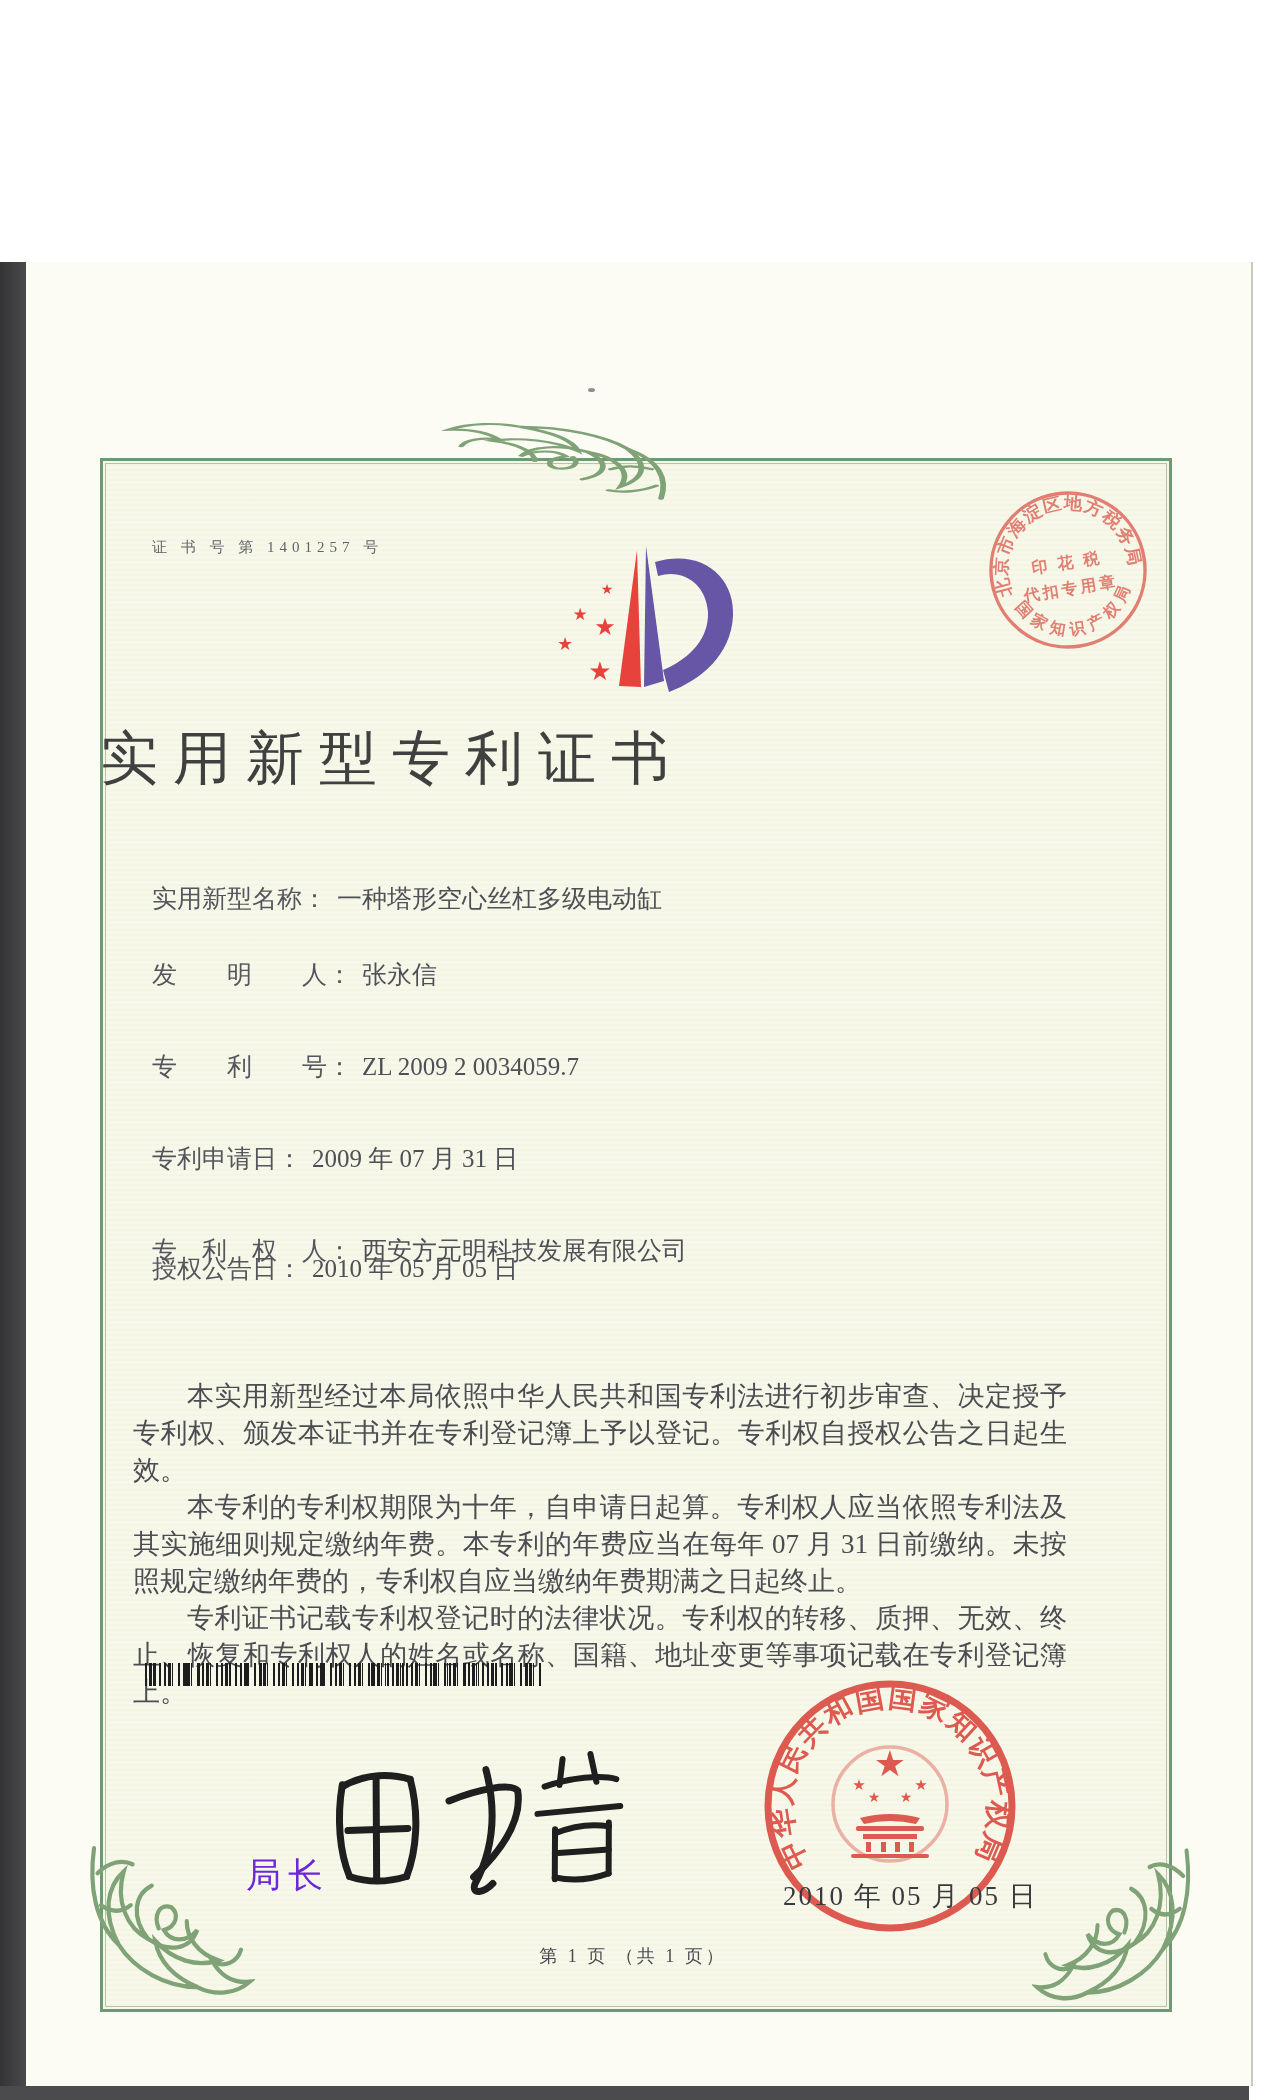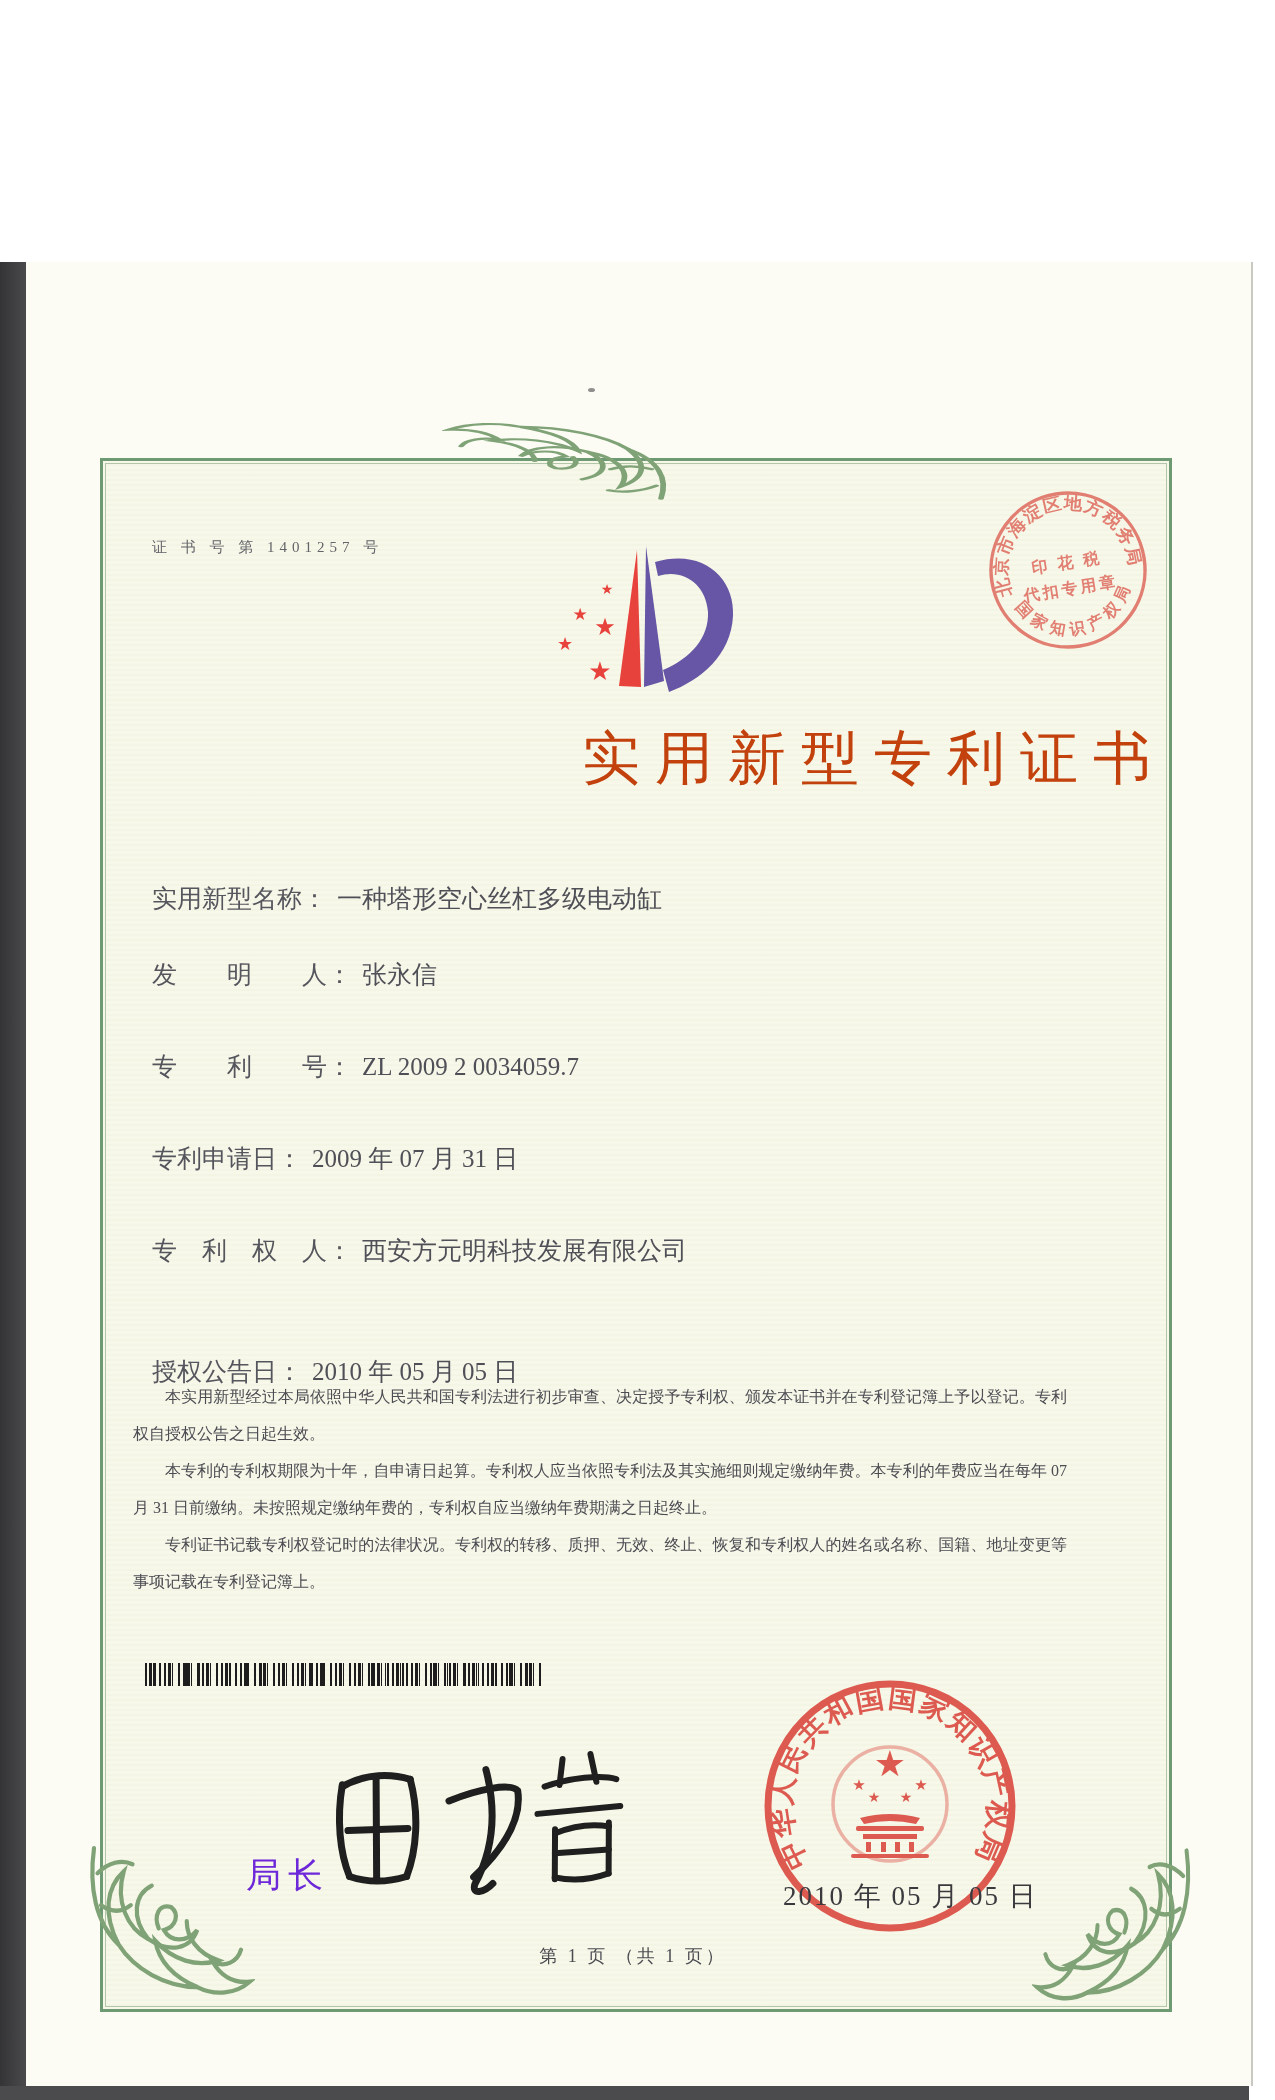--- a/index.html
+++ b/index.html
@@ -21,35 +21,35 @@
   .frame-inner{position:absolute;inset:2px;border:1px solid #b0c6a7;
     background:repeating-linear-gradient(0deg,rgba(180,195,140,.05) 0 2px,transparent 2px 5px);}
   .flourish{position:absolute;color:#7fa276;}
   .flourish svg{width:100%;height:100%;}
   .fl-bl{left:80px;top:1834px;width:175px;height:178px;}
   .fl-br{left:1032px;top:1836px;width:168px;height:182px;transform:scaleX(-1);}
   .fl-top{left:442px;top:414px;width:238px;height:92px;transform:rotate(180deg);}
   
   .cert-number{position:absolute;left:152px;top:538px;font-size:15px;letter-spacing:5px;color:#63636a;}
   .logo{position:absolute;left:545px;top:540px;width:210px;height:162px;}
-  .cert-title{position:absolute;left:100px;top:720px;width:1066px;text-align:right;
-    font-size:58px;letter-spacing:15px;color:#c2410c;font-weight:500;}
+  .cert-title{position:absolute;left:100px;top:720px;width:1066px;text-align:left;
+    font-size:58px;letter-spacing:15px;color:#404040;font-weight:500;}
   
   .tax-stamp{position:absolute;left:978px;top:480px;width:180px;height:180px;transform:rotate(-9deg);opacity:.85;}
   .tax-ring{fill:none;stroke:#de6a5e;stroke-width:3.5px;}
   .tax-arc-text{font-size:17px;font-weight:bold;fill:#de6a5e;letter-spacing:1px;}
   .tax-center{font-size:16px;font-weight:bold;fill:#de6a5e;text-anchor:middle;letter-spacing:3px;}
   #tax-bottom text{font-size:16px;font-weight:bold;fill:#de6a5e;text-anchor:middle;dominant-baseline:central;}
   
   .field{position:absolute;left:152px;font-size:25px;color:#55555d;white-space:pre;}
   .field .value{color:#4f4f57;margin-left:10px;}
-  .f0{top:866px;margin-top:16px;} .f1{top:958px;} .f2{top:1050px;} .f3{top:1142px;text-align:right;} .f4{top:1234px;} .f5{top:1355px;}
+  .f0{top:866px;margin-top:16px;} .f1{top:958px;} .f2{top:1050px;} .f3{top:1142px;text-align:right;} .f4{top:1234px;} .f5{top:1252px;}
   
   .body-text{position:absolute;left:133px;top:1378px;width:934px;
-    font-size:16px;line-height:37px;color:#4c4c53;text-align:justify;}
+    font-size:27px;line-height:37px;color:#4c4c53;text-align:justify;}
   .body-text p{margin:0;text-indent:2em;}
   
   .barcode{position:absolute;left:145px;top:1663px;width:398px;height:23px;
     background:
       repeating-linear-gradient(90deg,#1d1d1d 0 2px,transparent 2px 4px,#1d1d1d 4px 7px,transparent 7px 8px,#1d1d1d 8px 9px,transparent 9px 14px,#1d1d1d 14px 16px,transparent 16px 19px),
       repeating-linear-gradient(90deg,transparent 0 9px,#1d1d1d 9px 11px,transparent 11px 23px,#1d1d1d 23px 24px,transparent 24px 31px);}
   
   .director-label{position:absolute;left:246px;top:1852px;font-size:35px;letter-spacing:7px;color:#6d28d9;}
   .signature{position:absolute;left:322px;top:1742px;width:310px;height:175px;transform:rotate(-2deg);}
   .signature svg path{fill:none;stroke:#1f1f1f;stroke-linecap:round;stroke-linejoin:round;}

